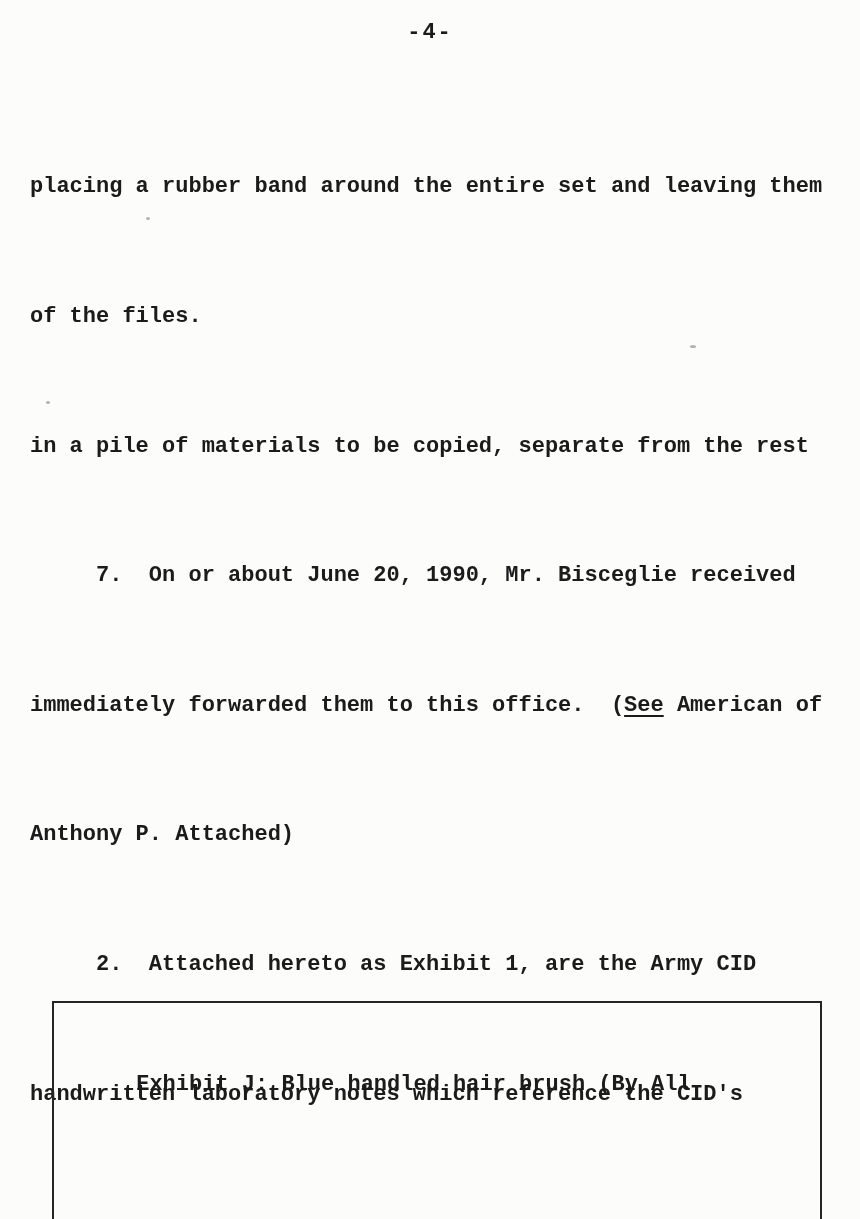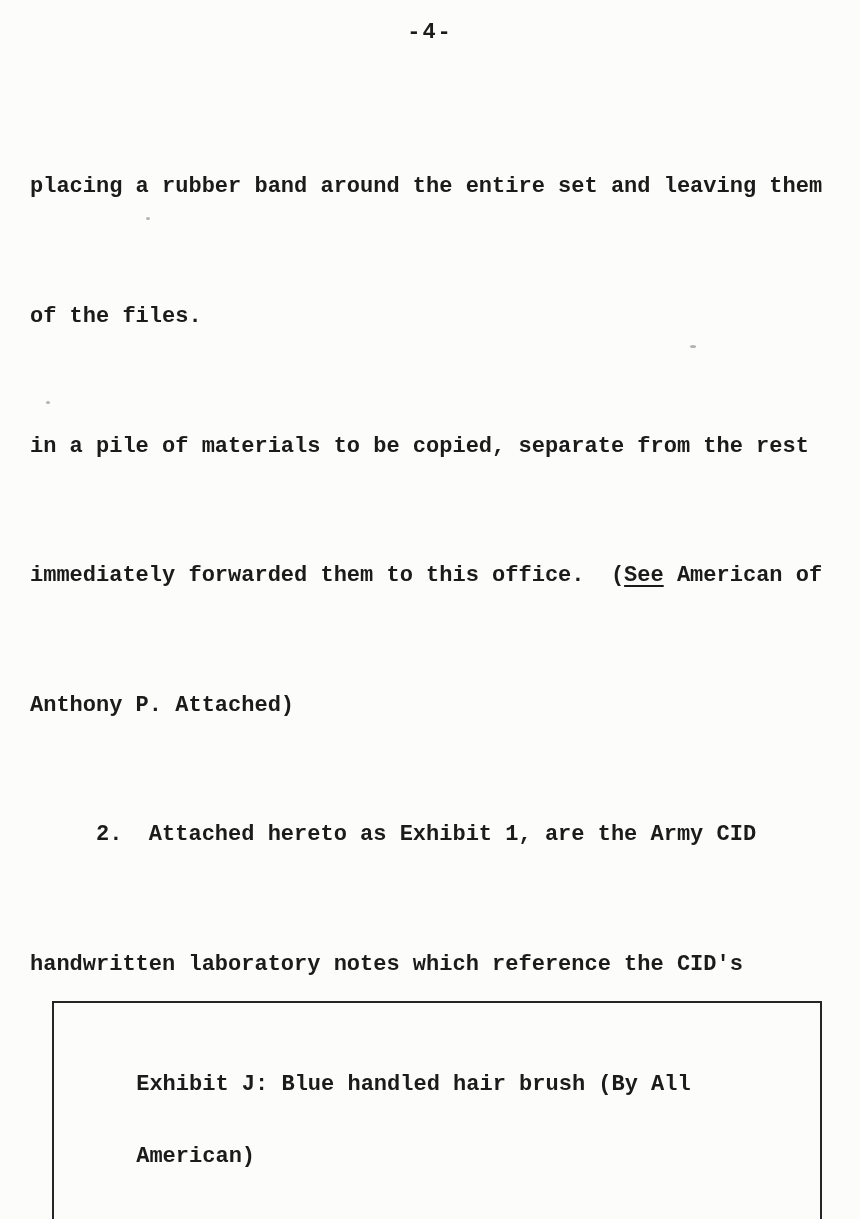--- a/index.html
+++ b/index.html
@@ -78,41 +78,41 @@
 <body>
 
 <div class="page">
 
   <div class="page-number">-4-</div>
 
   <div class="body-text">
     <div class="body-line">placing a rubber band around the entire set and leaving them</div>
     <div class="body-line">of the files.</div>
     <div class="body-line">in a pile of materials to be copied, separate from the rest</div>
+    <div class="body-line">     7.  On or about June 20, 1990, Mr. Bisceglie received</div>
     <div class="body-line"><span>immediately forwarded them to this office.  (</span><span class="underlined">See</span><span> American of</span></div>
     <div class="body-line">Anthony P. Attached)</div>
     <div class="body-line">     2.  Attached hereto as Exhibit 1, are the Army CID</div>
     <div class="body-line">handwritten laboratory notes which reference the CID's</div>
     
     
     
     
     
     
     
     
     
     
     
     
   </div>
 
   <div class="exhibit-box">
     <div class="box-line">      Exhibit J: Blue handled hair brush (By All</div>
-    <div class="box-line">      American)</div>
     
     
   </div>
 
   <div class="speck speck-1"></div>
   <div class="speck speck-2"></div>
   <div class="speck speck-3"></div>
 
 </div>
 

